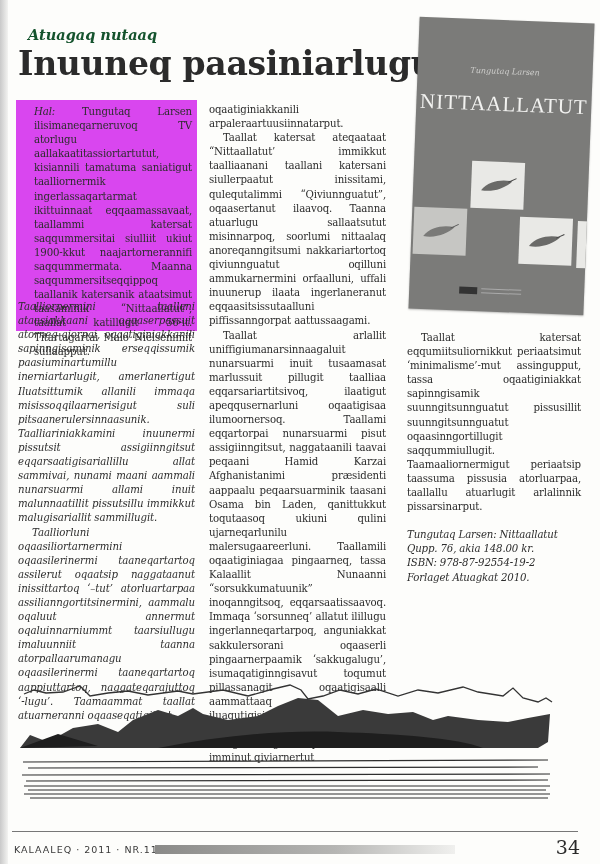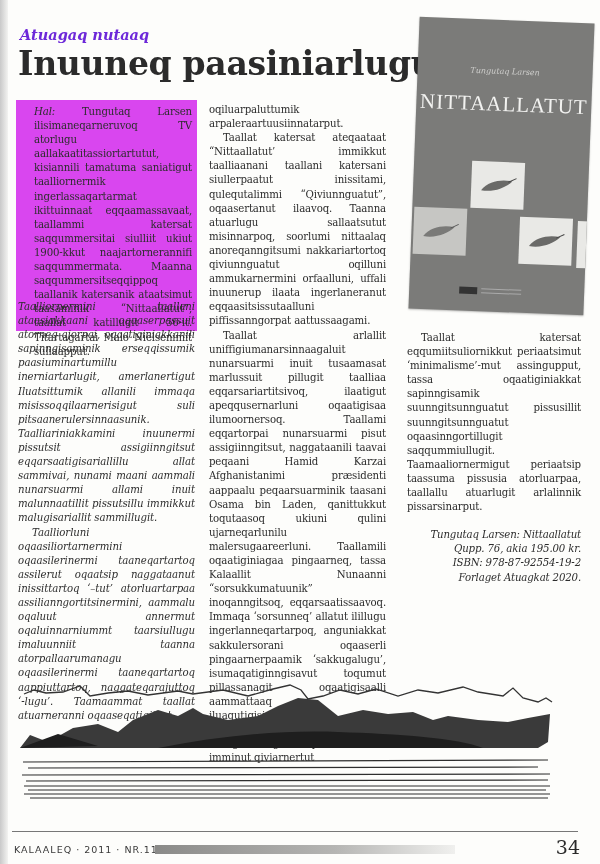--- a/index.html
+++ b/index.html
@@ -1,35 +1,35 @@
 <!DOCTYPE html>
 <html><head>
 <meta charset="utf-8">
 <style>
   * { box-sizing: border-box; margin: 0; padding: 0; }
   html, body { width: 600px; height: 864px; background: #fdfdfb; overflow: hidden; }
   body { position: relative; font-family: "DejaVu Serif", serif; color: #2a2a2a; }
   .page-edge { position: absolute; left: 0; top: 0; width: 8px; height: 864px;
     background: linear-gradient(to right, #c9c9c9, #f3f3f1); }
-  .kicker { position: absolute; left: 20px; top: 26px; font-family: "DejaVu Serif", serif;
-    font-style: italic; font-weight: bold; font-size: 14.5px; color: #6d28d9; }
+  .kicker { position: absolute; left: 28px; top: 26px; font-family: "DejaVu Serif", serif;
+    font-style: italic; font-weight: bold; font-size: 14.5px; color: #14532d; }
   .headline { position: absolute; left: 18px; top: 44px; font-family: "DejaVu Serif", serif;
     font-weight: bold; font-size: 33px; letter-spacing: -0.3px; color: #2b2b2b; white-space: nowrap; }
   .col { position: absolute; font-family: "DejaVu Serif", serif; font-size: 10.2px;
     line-height: 14.1px; color: #2d2d2d; text-align: justify; hyphens: manual; }
   .col p { margin: 0; }
   .col p.indent { text-indent: 14px; }
   .lead-box { position: absolute; left: 16px; top: 100px; width: 181px; height: 231px;
     background: #d946ef; padding: 5px 5px 0 18px; }
   .lead-box .col { position: static; letter-spacing: -0.15px; }
   .lead-intro { font-style: italic; }
   .col1 { left: 18px; top: 300px; width: 177px; letter-spacing: -0.1px; font-style: italic; }
   .col2 { left: 209px; top: 103px; width: 177px; letter-spacing: -0.15px; }
   .col3 { left: 407px; top: 331px; width: 174px; letter-spacing: -0.15px; }
-  .colophon { margin-top: 14px; font-style: italic; text-align: right; }
+  .colophon { margin-top: 14px; font-style: italic; text-align: left; }
   .book { position: absolute; left: 414px; top: 20px; width: 175px; height: 292px;
     transform: rotate(2.2deg); transform-origin: center; background: #7b7b79;
     box-shadow: 0 1px 2px rgba(0,0,0,0.25); overflow: hidden; }
   .book-author { position: absolute; top: 47px; width: 100%; text-align: center;
     font-family: "DejaVu Serif", serif; font-style: italic; font-size: 8px; color: #cfcfcd; }
   .book-title { position: absolute; top: 72px; width: 100%; text-align: center;
     font-family: "Liberation Serif", serif; font-size: 21px; letter-spacing: 1px; color: #f2f2f0; }
   .tile { position: absolute; width: 53px; height: 47px; background: #e9e9e6;
     display: flex; align-items: center; justify-content: center; }
   .tile.dim { background: #c6c6c3; }
@@ -58,33 +58,33 @@
     <p><span class="lead-intro">Hal:</span><span> Tungutaq Larsen ilisimaneqarneruvoq TV atorlugu aallakaatitassiortartutut, kisiannili tamatuma saniatigut taalliornermik ingerlassaqartarmat ikittuinnaat eqqaamassavaat, taallammi katersat saqqummersitai siulliit ukiut 1900-kkut naajartornerannifi saqqummermata. Maanna saqqummersitseqqippoq taallanik katersanik ataatsimut taasaminik “Nittaallatut”, taallat katillugit 56-it. Titartagartai Malo Nielsenimit suliaapput.</span></p>
   </div>
 </div>
 
 <div class="col col1">
   <p>Taalliornermini taallani ataasiakkaani oqaaserpassuit atorneq ajorpai, oqaatiginiakkanili sapinngisaminik erseqqissumik paasiuminartumillu inerniartarlugit, amerlanertigut Iluatsittumik allanili immaqa misissoqqilaarnerisigut suli pitsaanerulersinnaasunik. Taalliariniakkamini inuunermi pissutsit assigiinngitsut eqqarsaatigisariallillu allat sammivai, nunami maani aammali nunarsuarmi allami inuit malunnaatillit pissutsillu immikkut malugisariallit sammillugit.</p>
   <p class="indent">Taalliorluni oqaasiliortarnermini oqaasilerinermi taaneqartartoq assilerut oqaatsip naggataanut inissittartoq ‘–tut’ atorluartarpaa assilianngortitsinermini, aammalu oqaluut annermut oqaluinnarniummt taarsiullugu imaluunniit taanna atorpallaarumanagu oqaasilerinermi taaneqartartoq aappiuttartoq, naggateqarajuttoq ‘-lugu’. Taamaammat taallat atuarneranni oqaaseqatigiiliat</p>
 </div>
 
 <div class="col col2">
-  <p>oqiluarpaluttumik arpaleraartuusiinnatarput.</p>
+  <p>oqaatiginiakkanili arpaleraartuusiinnatarput.</p>
   <p class="indent">Taallat katersat ateqaataat “Nittaallatut’ immikkut taalliaanani taallani katersani siullerpaatut inissitami, qulequtalimmi “Qiviunnguatut”, oqaasertanut ilaavoq. Taanna atuarlugu sallaatsutut misinnarpoq, soorlumi nittaalaq anoreqanngitsumi nakkariartortoq qiviunnguatut oqilluni ammukarnermini orfaalluni, uffali inuunerup ilaata ingerlaneranut eqqaasitsissutaalluni piffissanngorpat aattussaagami.</p>
   <p class="indent">Taallat arlallit uniffigiumanarsinnaagaluit nunarsuarmi inuit tusaamasat marlussuit pillugit taalliaa eqqarsariartitsivoq, ilaatigut apeqqusernarluni oqaatigisaa ilumoornersoq. Taallami eqqartorpai nunarsuarmi pisut assigiinngitsut, naggataanili taavai peqaani Hamid Karzai Afghanistanimi præsidenti aappaalu peqaarsuarminik taasani Osama bin Laden, qanittukkut toqutaasoq ukiuni qulini ujarneqarlunilu malersugaareerluni. Taallamili oqaatiginiagaa pingaarneq, tassa Kalaallit Nunaanni “sorsukkumatuunik” inoqanngitsoq, eqqarsaatissaavoq. Immaqa ‘sorsunneq’ allatut ilillugu ingerlanneqartarpoq, anguniakkat sakkulersorani oqaaserli pingaarnerpaamik ‘sakkugalugu’, isumaqatiginngisavut toqumut pillassanagit oqaatigisaalli aammattaaq iluaqutigisinnaasarlugit.</p>
   <p class="indent">Taallarli taalliortunut tunngativillugu paasiniaraanni imminut qiviarnertut</p>
 </div>
 
 <div class="col col3">
   <p class="indent">Taallat katersat eqqumiitsuliornikkut periaatsimut ‘minimalisme’-mut assingupput, tassa oqaatiginiakkat sapinngisamik suunngitsunnguatut pissusillit suunngitsunnguatut oqaasinngortillugit saqqummiullugit. Taamaaliornermigut periaatsip taassuma pissusia atorluarpaa, taallallu atuarlugit arlalinnik pissarsinarput.</p>
   <div class="colophon">
     <div>Tungutaq Larsen: Nittaallatut</div>
-    <div>Qupp. 76, akia 195.00 kr.</div>
+    <div>Qupp. 76, akia 148.00 kr.</div>
     <div>ISBN: 978-87-92554-19-2</div>
-    <div>Forlaget Atuagkat 2020.</div>
+    <div>Forlaget Atuagkat 2010.</div>
   </div>
 </div>
 
 <div class="book">
   <div class="book-author">Tungutaq Larsen</div>
   <div class="book-title">NITTAALLATUT</div>
   <div class="tile" style="left:58px; top:142px;">
     <svg width="40" height="22" viewBox="0 0 40 22">
       <path d="M3 16 C10 6, 24 4, 34 6 C28 12, 16 18, 3 16 Z" fill="#6a6a68"></path>
       <path d="M30 7 L38 3" stroke="#444" stroke-width="1"></path>

